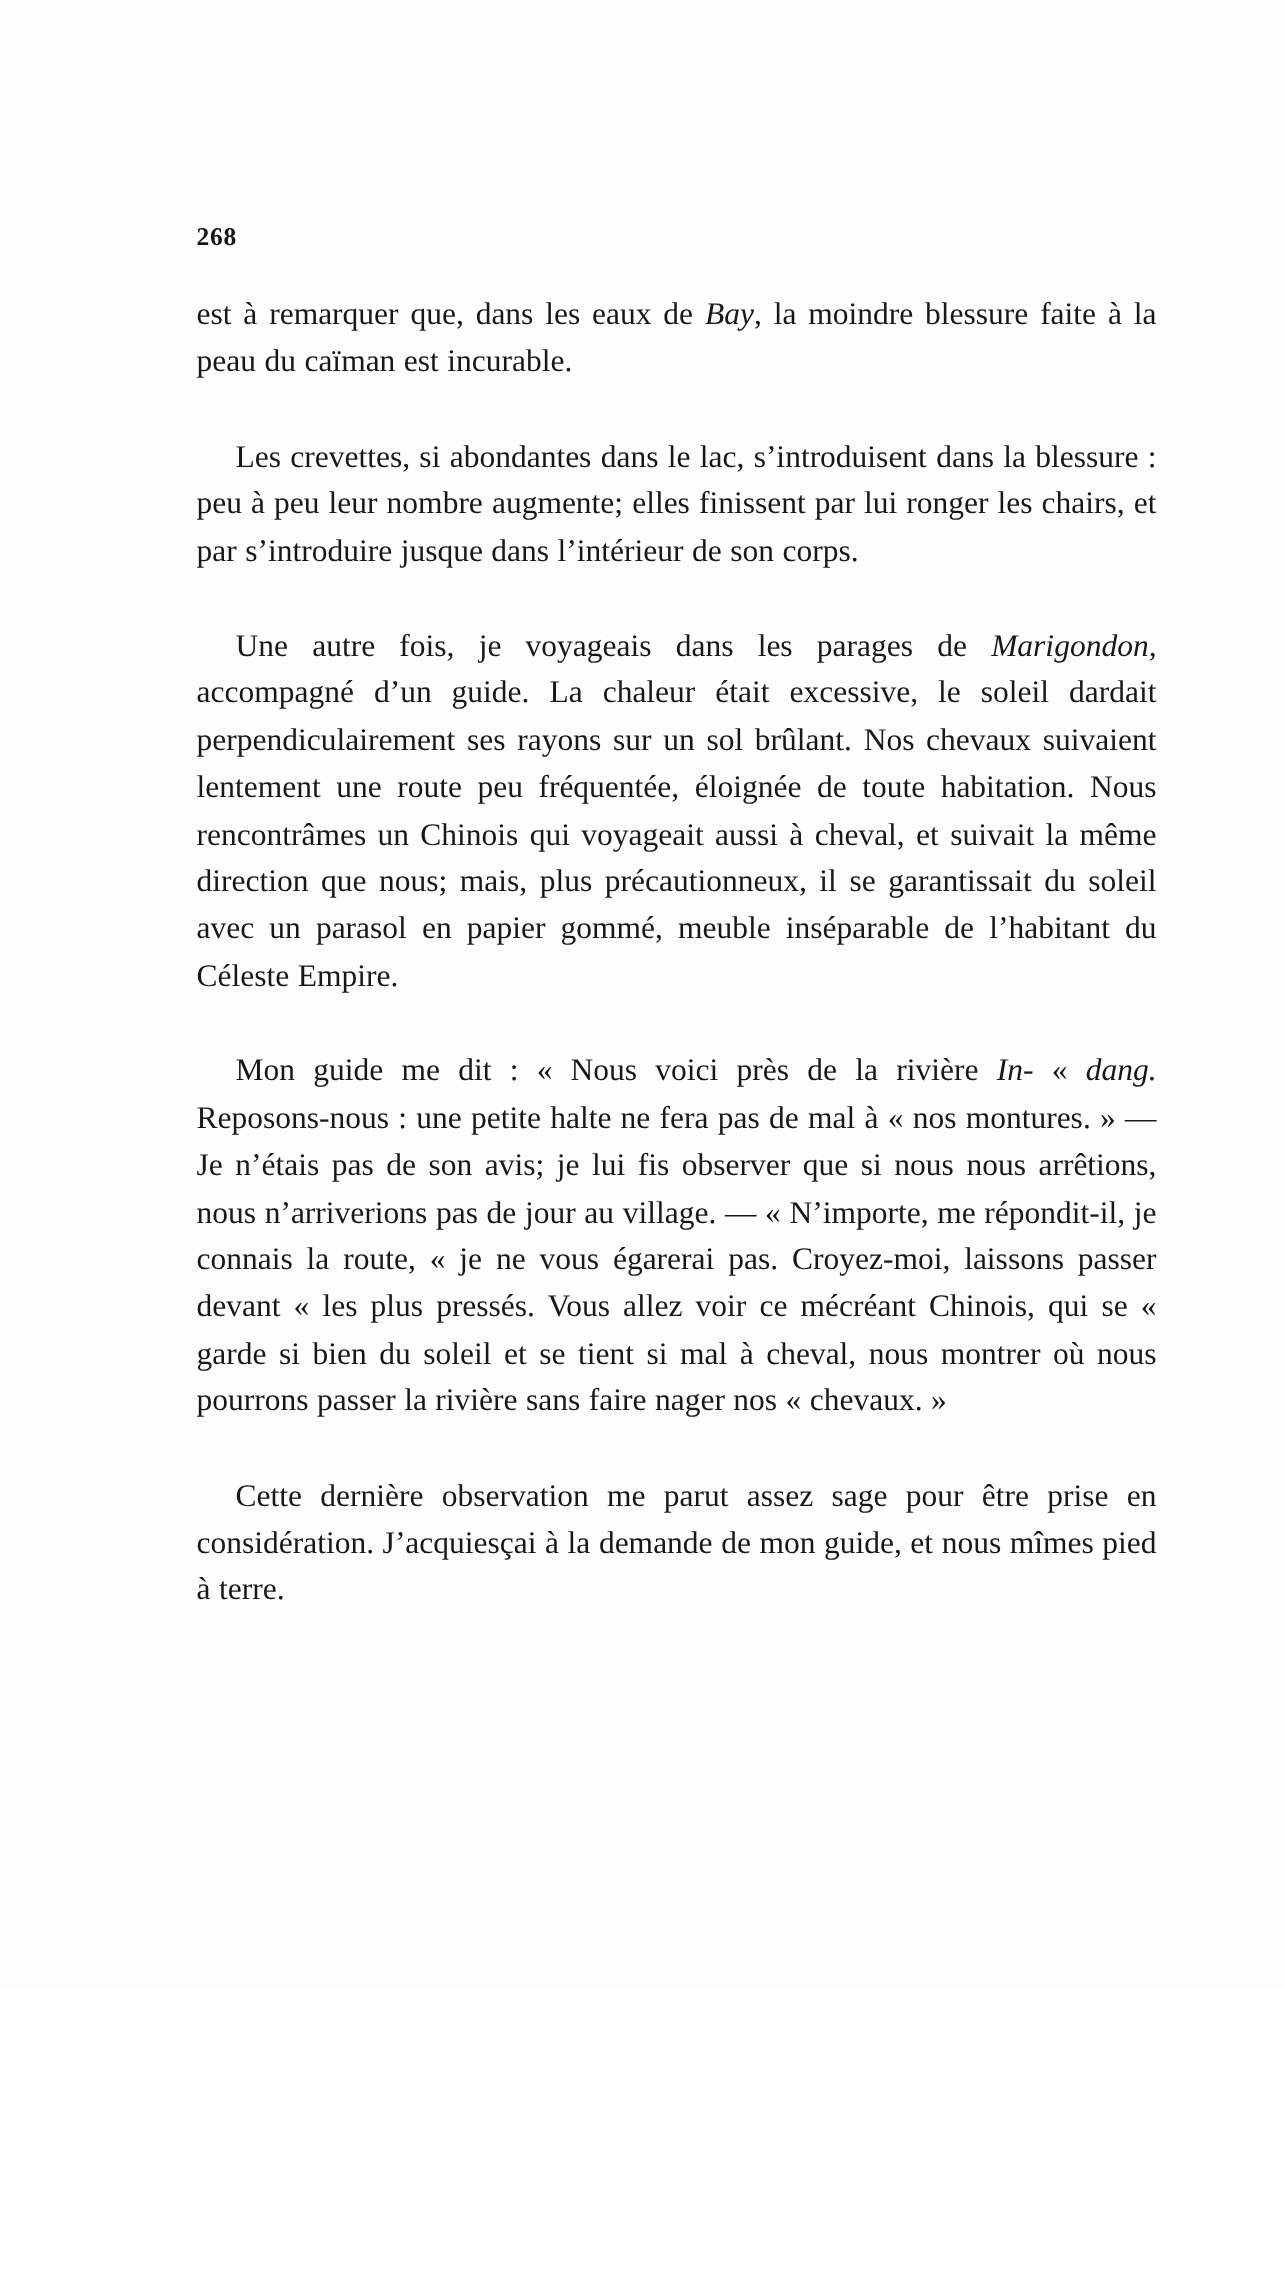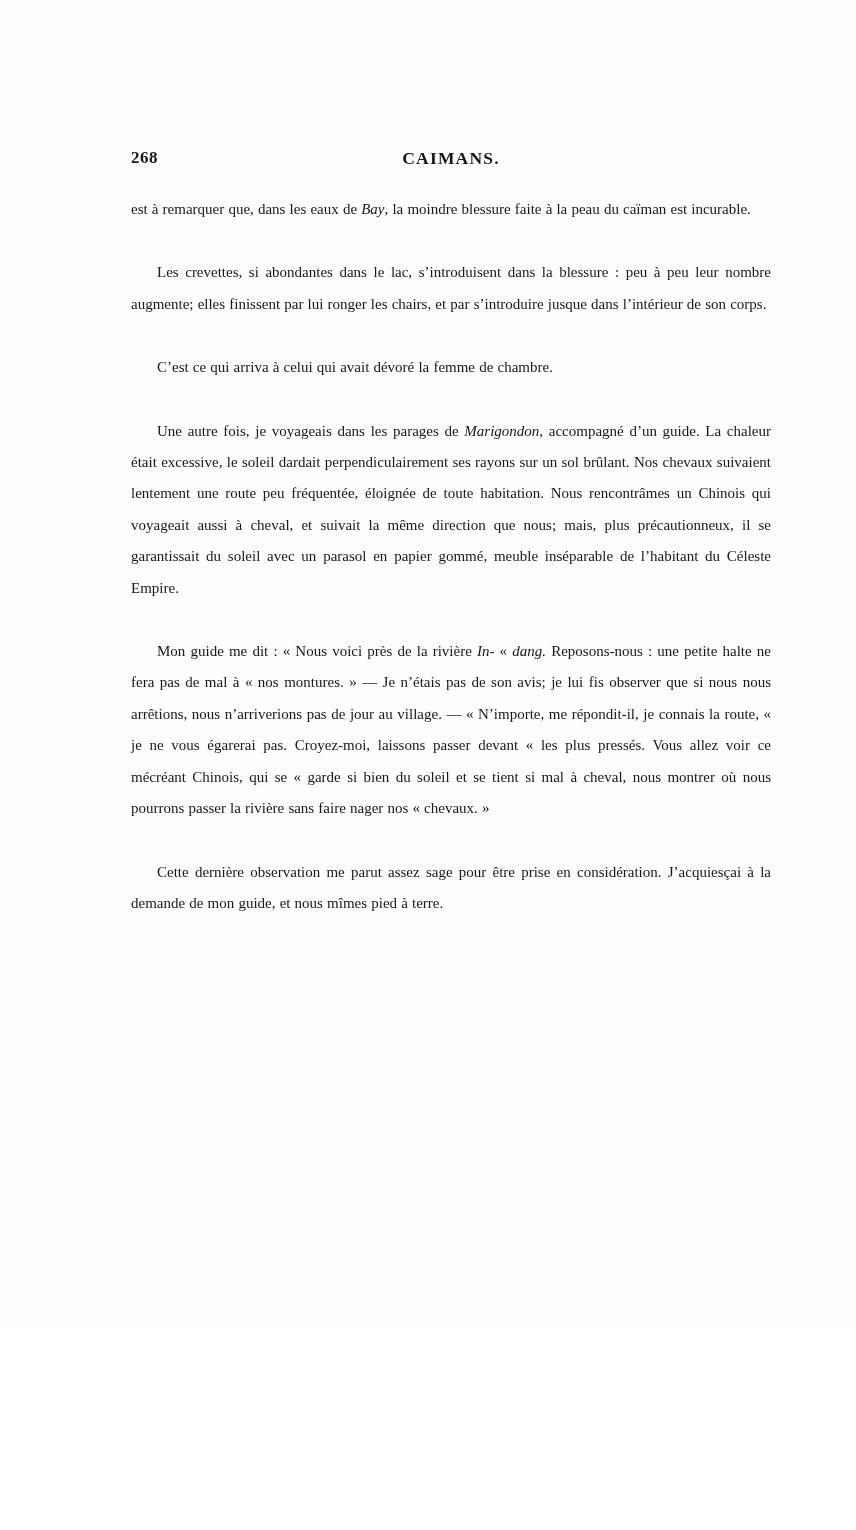--- a/index.html
+++ b/index.html
@@ -48,21 +48,21 @@
     right: 0;
     top: 0;
     text-align: center;
     font-size: 17.5px;
     font-weight: bold;
     letter-spacing: 1.2px;
     color: #161616;
   }
   p {
     margin: 0;
-    font-size: 15px;
+    font-size: 21px;
     line-height: 31.4px;
     text-align: justify;
     text-justify: inter-word;
     color: #171717;
     word-spacing: 0.4px;
   }
   p.indent {
     text-indent: 26px;
     margin-top: 32px;
   }
@@ -74,26 +74,24 @@
   }
 </style>
 </head>
 <body>
 
 <div class="page">
   <div class="content">
 
     <div class="header-row">
       <div class="folio">268</div>
-      <div class="running-head">CAIMANS.</div>
     </div>
 
     <div>
       <p class="noindent">est à remarquer que, dans les eaux de <i>Bay</i>, la moindre blessure faite à la peau du caïman est incurable.</p>
       <p class="indent">Les crevettes, si abondantes dans le lac, s’introduisent dans la blessure : peu à peu leur nombre augmente; elles finissent par lui ronger les chairs, et par s’introduire jusque dans l’intérieur de son corps.</p>
-      <p class="indent">C’est ce qui arriva à celui qui avait dévoré la femme de chambre.</p>
       <p class="indent">Une autre fois, je voyageais dans les parages de <i>Marigondon,</i> accompagné d’un guide. La chaleur était excessive, le soleil dardait perpendiculairement ses rayons sur un sol brûlant. Nos chevaux suivaient lentement une route peu fréquentée, éloignée de toute habitation. Nous rencontrâmes un Chinois qui voyageait aussi à cheval, et suivait la même direction que nous; mais, plus précautionneux, il se garantissait du soleil avec un parasol en papier gommé, meuble inséparable de l’habitant du Céleste Empire.</p>
       <p class="indent">Mon guide me dit : « Nous voici près de la rivière <i>In-</i> « <i>dang.</i> Reposons-nous : une petite halte ne fera pas de mal à « nos montures. » — Je n’étais pas de son avis; je lui fis observer que si nous nous arrêtions, nous n’arriverions pas de jour au village. — « N’importe, me répondit-il, je connais la route, « je ne vous égarerai pas. Croyez-moi, laissons passer devant « les plus pressés. Vous allez voir ce mécréant Chinois, qui se « garde si bien du soleil et se tient si mal à cheval, nous montrer où nous pourrons passer la rivière sans faire nager nos « chevaux. »</p>
       <p class="indent">Cette dernière observation me parut assez sage pour être prise en considération. J’acquiesçai à la demande de mon guide, et nous mîmes pied à terre.</p>
     </div>
 
   </div>
 </div>
 
 </body></html>

